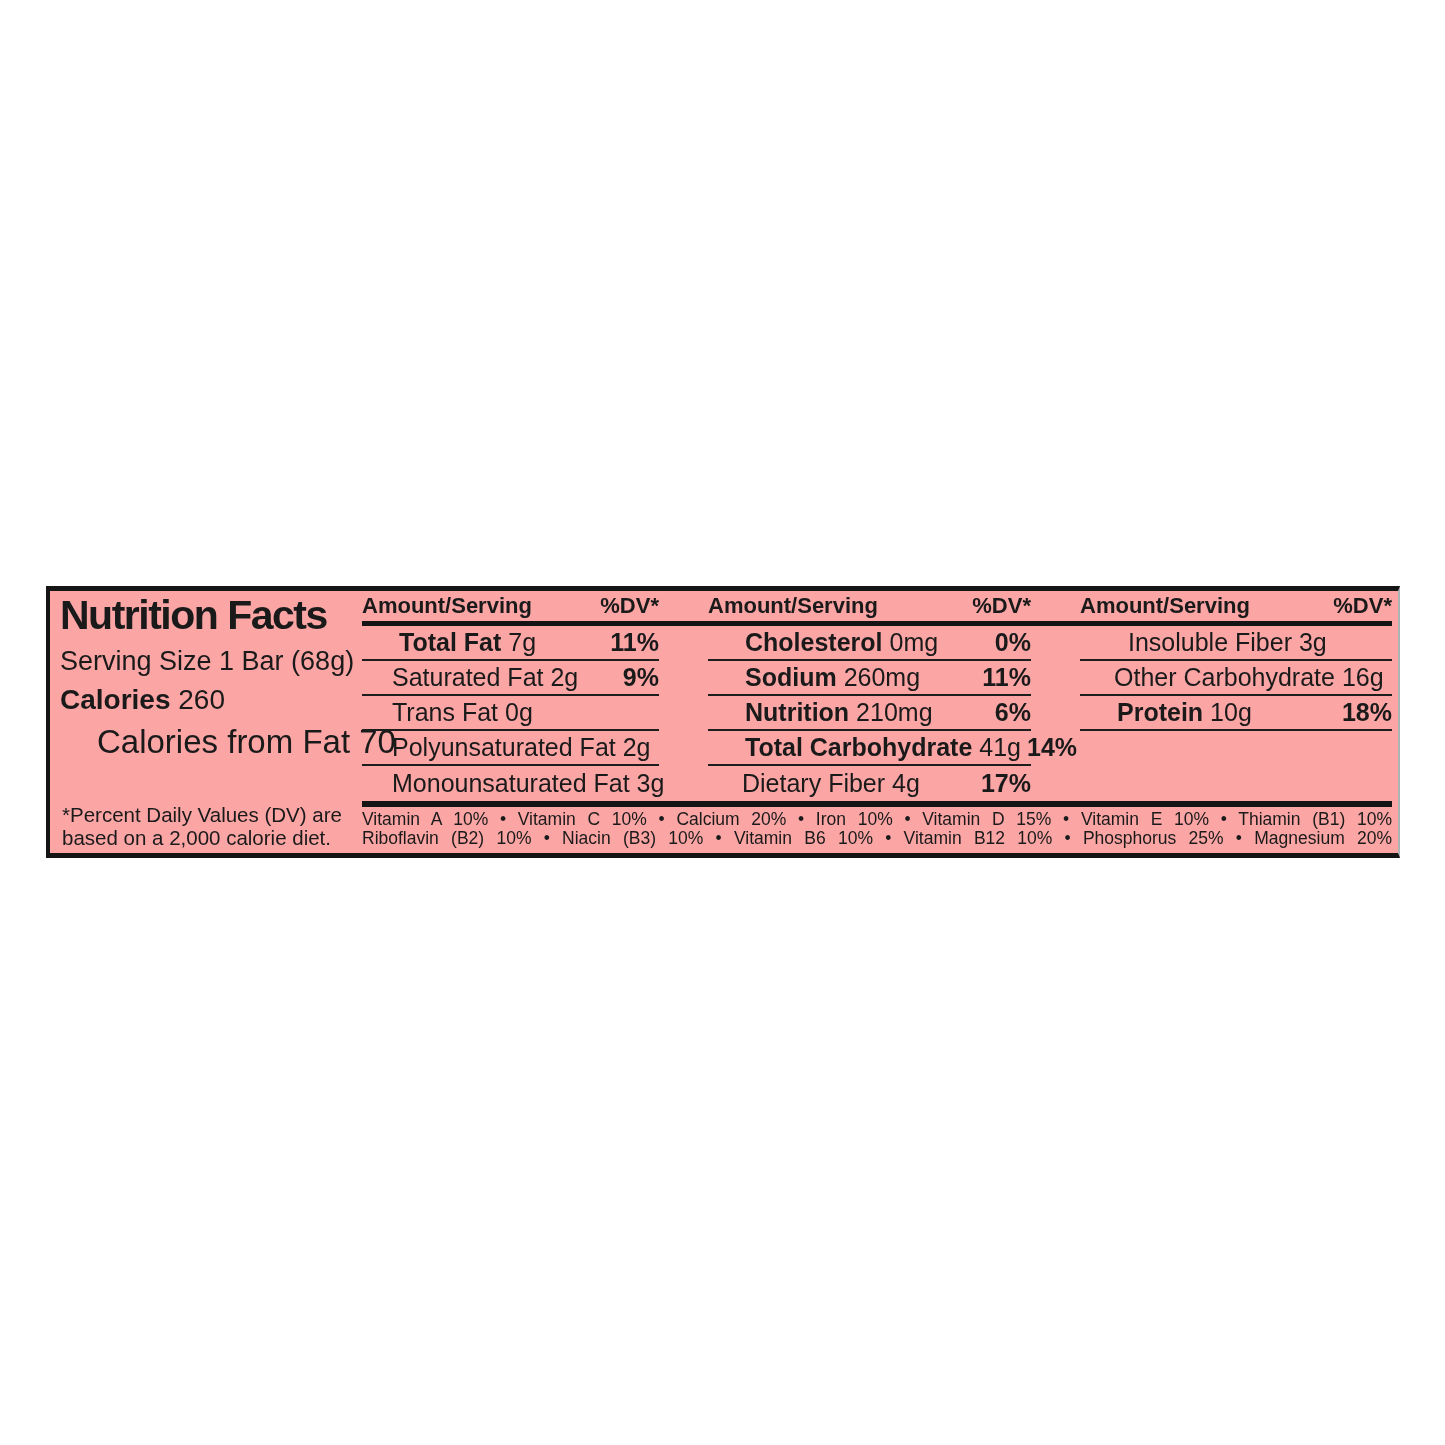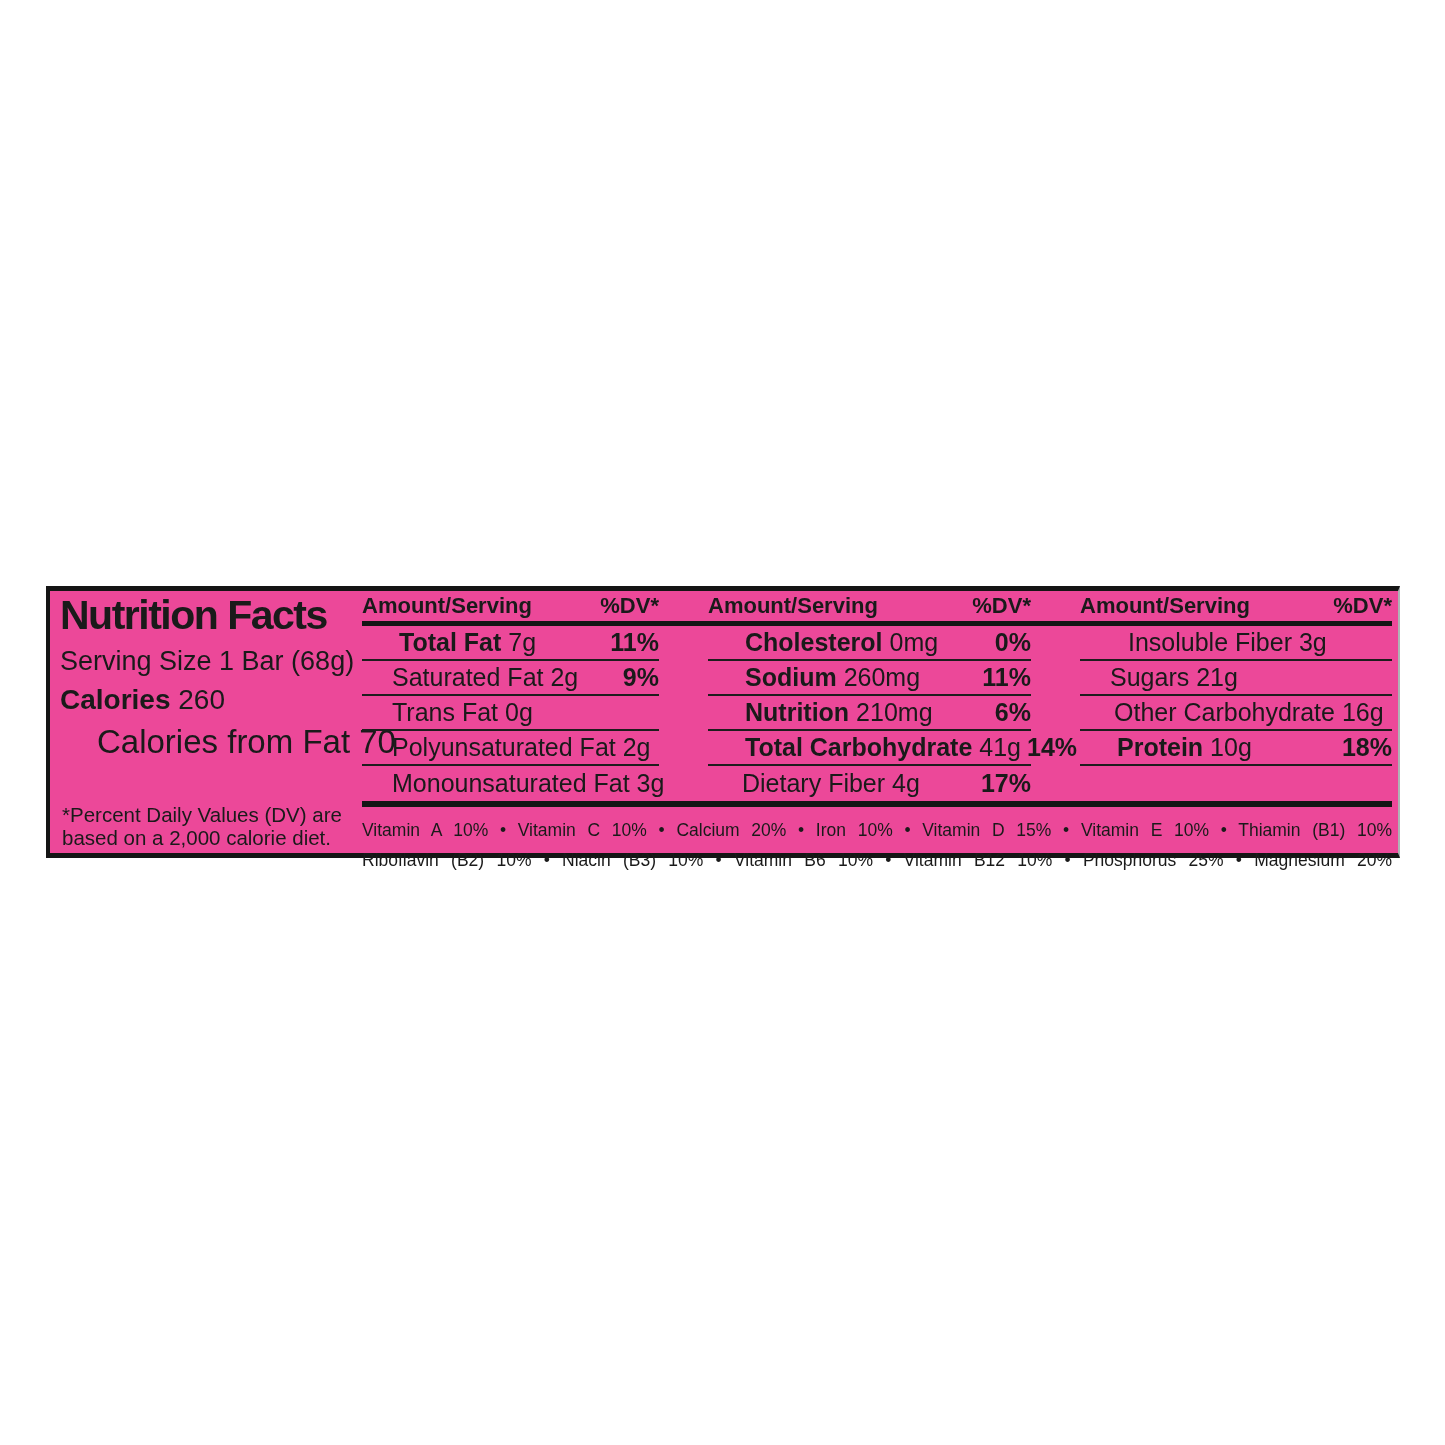--- a/index.html
+++ b/index.html
@@ -3,21 +3,21 @@
 <meta charset="utf-8">
 <style>
   html,body{margin:0;padding:0;background:#ffffff;}
   body{
     width:1445px;height:1445px;position:relative;overflow:hidden;
     font-family:"Liberation Sans",sans-serif;color:#1a1a1a;
     -webkit-font-smoothing:antialiased;
   }
   .nf-label{
     position:absolute;left:46px;top:586px;width:1354px;height:272px;
-    box-sizing:border-box;background:#ec4899;
+    box-sizing:border-box;background:#fca5a5;
     border-top:5px solid #151515;border-bottom:5px solid #151515;
     border-left:4px solid #151515;border-right:2px solid #aeb3b5;
   }
   
   .left-panel{position:absolute;left:10px;top:2px;width:300px;height:258px;}
   .nf-title{font-weight:bold;font-size:41px;letter-spacing:-1.5px;line-height:44px;white-space:nowrap;}
   .serving{font-size:27px;line-height:30px;margin-top:9px;white-space:nowrap;}
   .calories-line{font-size:28px;line-height:31px;margin-top:8px;white-space:nowrap;}
   .calories-line .b{font-weight:bold;}
   .cal-from-fat{font-size:33px;line-height:30px;margin-top:12px;margin-left:37px;white-space:nowrap;}
@@ -37,21 +37,21 @@
     align-items:center;font-size:25px;white-space:nowrap;
   }
   .col .row:not(:last-child){border-bottom:2px solid #1d1d1d;}
   .col .row .nm .b{font-weight:bold;margin-left:37px;}
   .col .row .dv{font-weight:bold;padding-left:6px;text-align:right;}
   .ind1{padding-left:30px;}
   .ind2{padding-left:34px;}
   .ind3{padding-left:48px;}
   .bottom-bar{height:6px;background:#151515;margin-top:0px;}
   .vitamins{padding-top:3px;font-size:17.5px;line-height:18.5px;}
-  .vit-line{text-align:justify;text-align-last:justify;white-space:nowrap;display:block;width:100%;margin-top:11px;}
+  .vit-line{text-align:justify;text-align-last:justify;white-space:nowrap;display:block;width:100%;}
 </style>
 </head>
 <body>
 
 <div class="nf-label">
 
   <div class="left-panel">
     <div class="nf-title">Nutrition Facts</div>
     <div class="serving">Serving Size 1 Bar (68g)</div>
     <div class="calories-line"><span class="b">Calories</span>&nbsp;<span>260</span></div>
@@ -128,24 +128,20 @@
           <span class="dv">17%</span>
         </div>
       </div>
 
       <div class="col">
         <div class="row">
           <span class="nm ind3"><span>Insoluble Fiber</span> <span>3g</span></span>
           <span class="dv"></span>
         </div>
         <div class="row">
-          <span class="nm ind1"><span>Sugars</span> <span>21g</span></span>
-          <span class="dv"></span>
-        </div>
-        <div class="row">
           <span class="nm ind2"><span>Other Carbohydrate</span> <span>16g</span></span>
           <span class="dv"></span>
         </div>
         <div class="row">
           <span class="nm"><span class="b">Protein</span> <span>10g</span></span>
           <span class="dv">18%</span>
         </div>
         <div class="row"></div>
       </div>
     </div>

